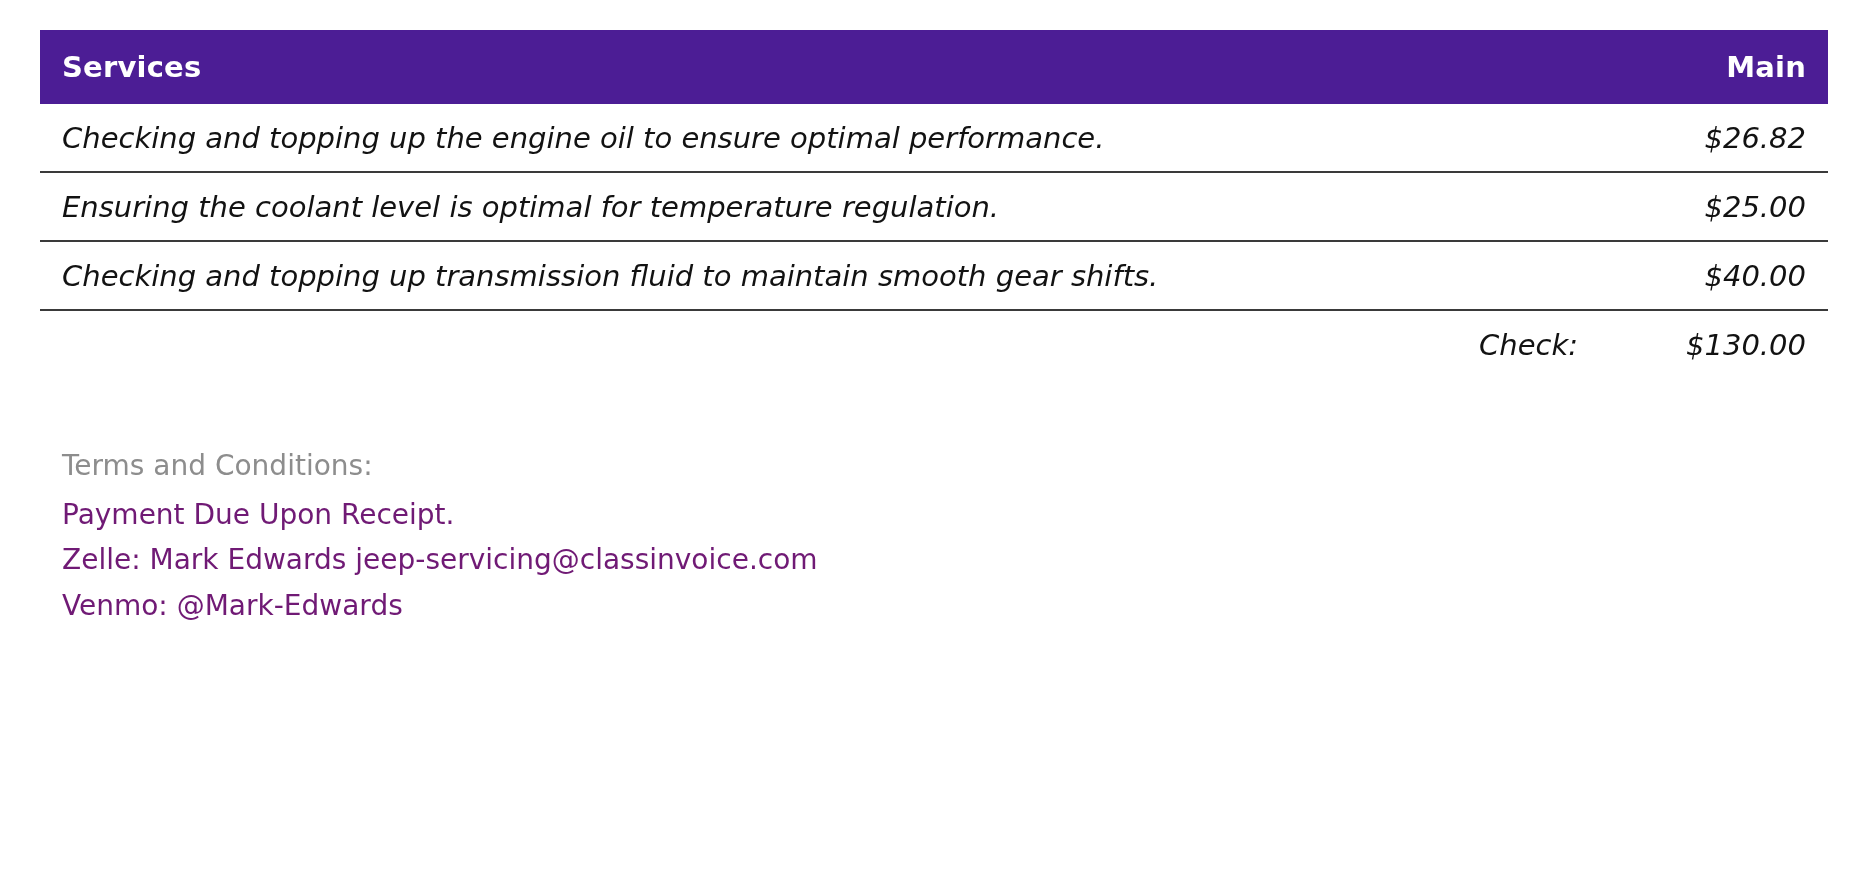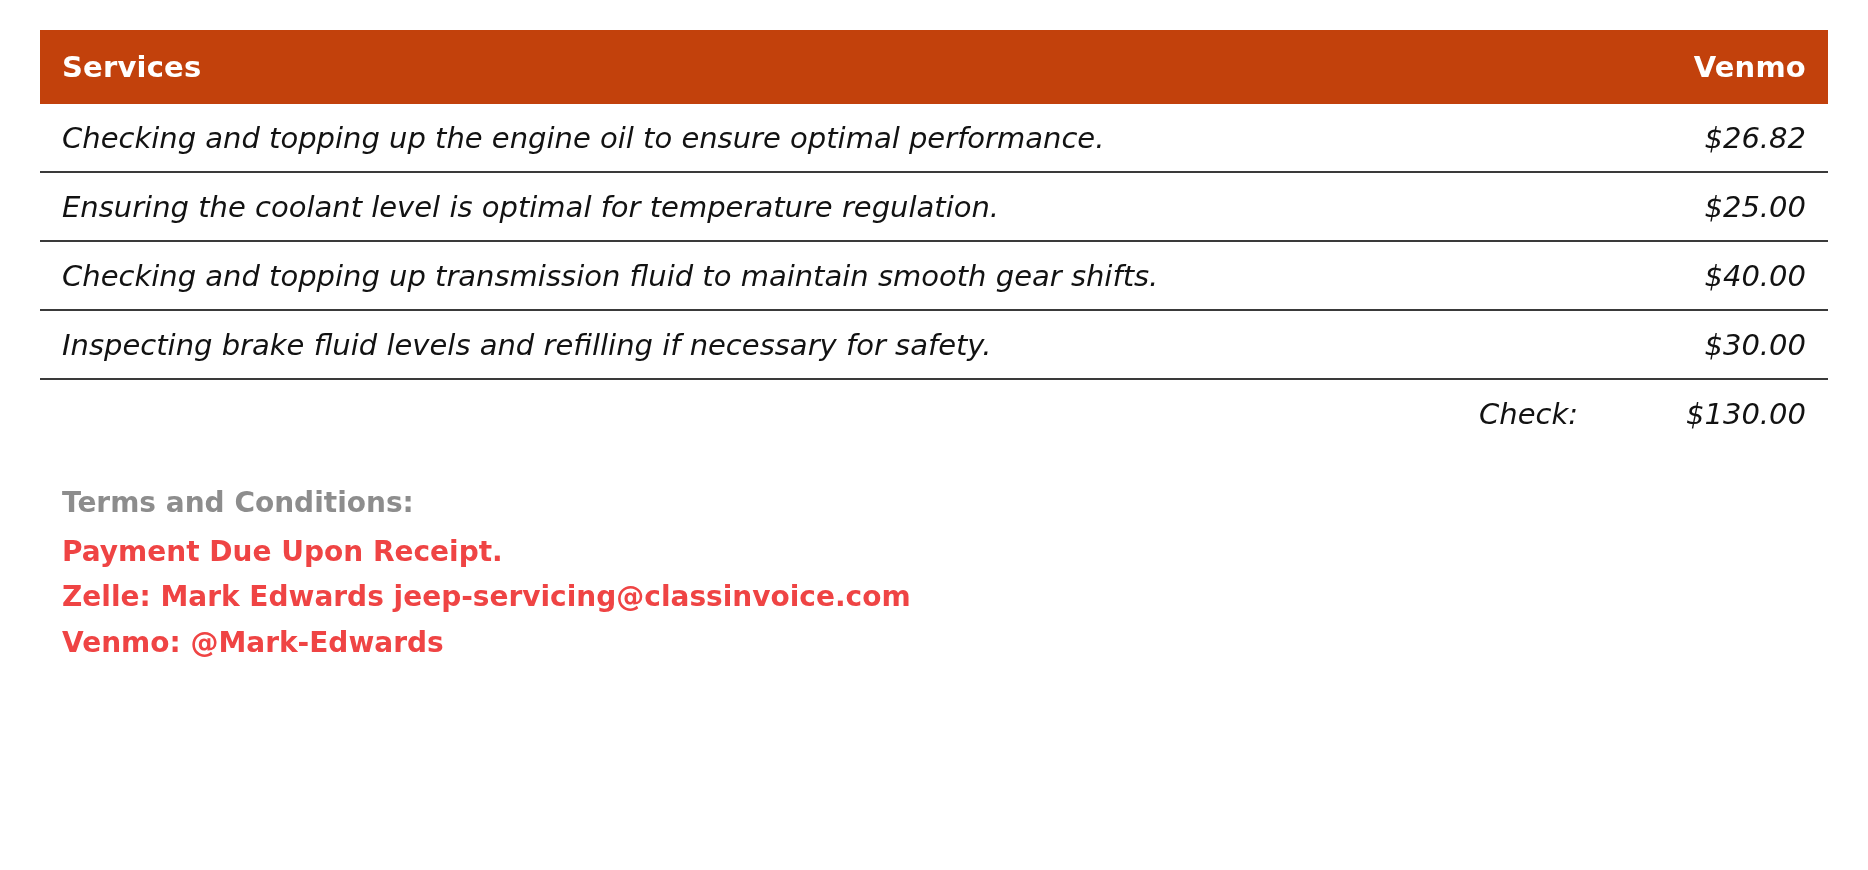--- a/index.html
+++ b/index.html
@@ -20,21 +20,21 @@
     height: 870px;
     padding: 30px 40px 0 40px;
   }
   
   .services-table {
     width: 100%;
     border-collapse: collapse;
     table-layout: fixed;
   }
   .services-table thead th {
-    background: #c2410c;
+    background: #4c1d95;
     color: #ffffff;
     font-size: 29px;
     font-weight: bold;
     padding: 20px 22px;
     text-align: left;
     letter-spacing: 0.2px;
   }
   .services-table thead th.price-col {
     text-align: right;
   }
@@ -61,68 +61,63 @@
     font-size: 30px;
     padding-top: 20px;
   }
   .total-label {
     text-align: right;
     padding-right: 10px !important;
   }
 
   
   .terms-block {
-    margin-top: 39px;
+    margin-top: 71px;
     padding-left: 22px;
-    font-weight: bold;
   }
   .terms-heading {
     font-size: 28px;
     color: #8d8d8d;
     margin-bottom: 10px;
   }
   .terms-line {
     font-size: 28px;
-    color: #ef4444;
+    color: #701a75;
     line-height: 1.62;
     white-space: nowrap;
   }
 </style>
 </head>
 <body>
 
 <div class="page">
 
   <table class="services-table">
     <colgroup>
       <col class="col-service">
       <col class="col-price">
     </colgroup>
     <thead>
       <tr>
         <th class="service-col">Services</th>
-        <th class="price-col">Venmo</th>
+        <th class="price-col">Main</th>
       </tr>
     </thead>
     <tbody>
       <tr>
         <td>Checking and topping up the engine oil to ensure optimal performance.</td>
         <td class="price-cell">$26.82</td>
       </tr>
       <tr>
         <td>Ensuring the coolant level is optimal for temperature regulation.</td>
         <td class="price-cell">$25.00</td>
       </tr>
       <tr>
         <td>Checking and topping up transmission fluid to maintain smooth gear shifts.</td>
         <td class="price-cell">$40.00</td>
-      </tr>
-      <tr>
-        <td>Inspecting brake fluid levels and refilling if necessary for safety.</td>
-        <td class="price-cell">$30.00</td>
       </tr>
       <tr class="total-row">
         <td class="total-label">Check:</td>
         <td class="price-cell">$130.00</td>
       </tr>
     </tbody>
   </table>
 
   <div class="terms-block">
     <div class="terms-heading">Terms and Conditions:</div>

